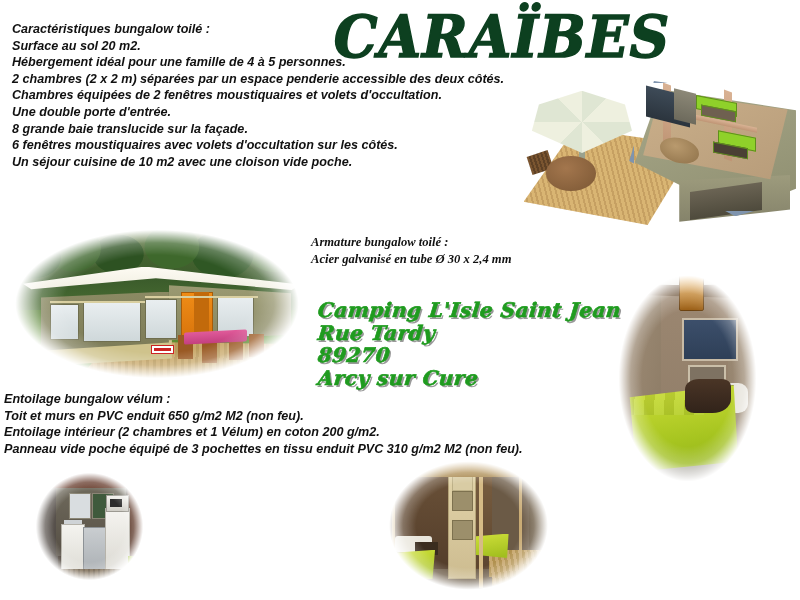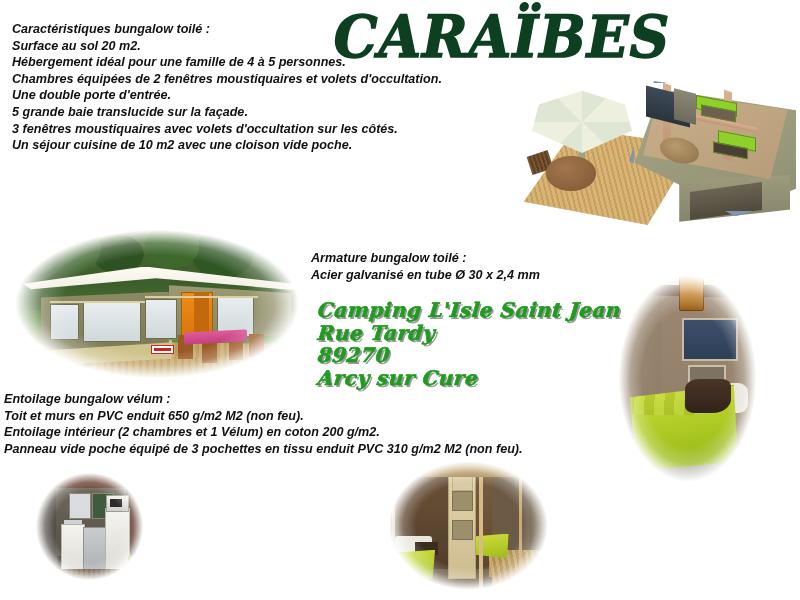--- a/index.html
+++ b/index.html
@@ -6,21 +6,21 @@
   body{
     width:800px;height:600px;overflow:hidden;background:#ffffff;
     font-family:"Liberation Sans","DejaVu Sans",sans-serif;position:relative;
   }
   #page{position:absolute;left:0;top:0;width:800px;height:600px;background:#fff;}
 
   
   .textblock{position:absolute;font-style:italic;font-weight:bold;color:#111;
              font-size:12.6px;line-height:16.6px;white-space:nowrap;}
   #spec-block{left:12px;top:21px;}
-  #frame-block{left:311px;top:250px;}
+  #frame-block{left:311px;top:234px;font-family:Liberation Serif, serif;}
   #cover-block{left:4px;top:391px;}
   .textblock div{height:16.6px;}
 
   
   #title{
     position:absolute;left:317px;top:6px;width:370px;height:58px;
     font-family:"DejaVu Serif",serif;font-weight:bold;font-style:italic;
     font-size:55px;line-height:58px;letter-spacing:1px;color:#0d4020;
     text-align:center;transform:scaleY(1.06);transform-origin:left top;
     -webkit-text-stroke:1.4px #0d4020;
@@ -220,24 +220,25 @@
 <body>
 
 <div id="page">
 
   <div id="title">CARAÏBES</div>
 
   <div id="spec-block" class="textblock">
     <div>Caractéristiques bungalow toilé :</div>
     <div>Surface au sol 20 m2.</div>
     <div>Hébergement idéal pour une famille de 4 à 5 personnes.</div>
+    <div>2 chambres (2 x 2 m) séparées par un espace penderie accessible des deux côtés.</div>
     <div>Chambres équipées de 2 fenêtres moustiquaires et volets d'occultation.</div>
     <div>Une double porte d'entrée.</div>
-    <div>5 grande baie translucide sur la façade.</div>
-    <div>3 fenêtres moustiquaires avec volets d'occultation sur les côtés.</div>
+    <div>8 grande baie translucide sur la façade.</div>
+    <div>6 fenêtres moustiquaires avec volets d'occultation sur les côtés.</div>
     <div>Un séjour cuisine de 10 m2 avec une cloison vide poche.</div>
   </div>
 
   <div id="frame-block" class="textblock">
     <div>Armature bungalow toilé :</div>
     <div>Acier galvanisé en tube Ø 30 x 2,4 mm</div>
   </div>
 
   <div id="cover-block" class="textblock">
     <div>Entoilage bungalow vélum :</div>

